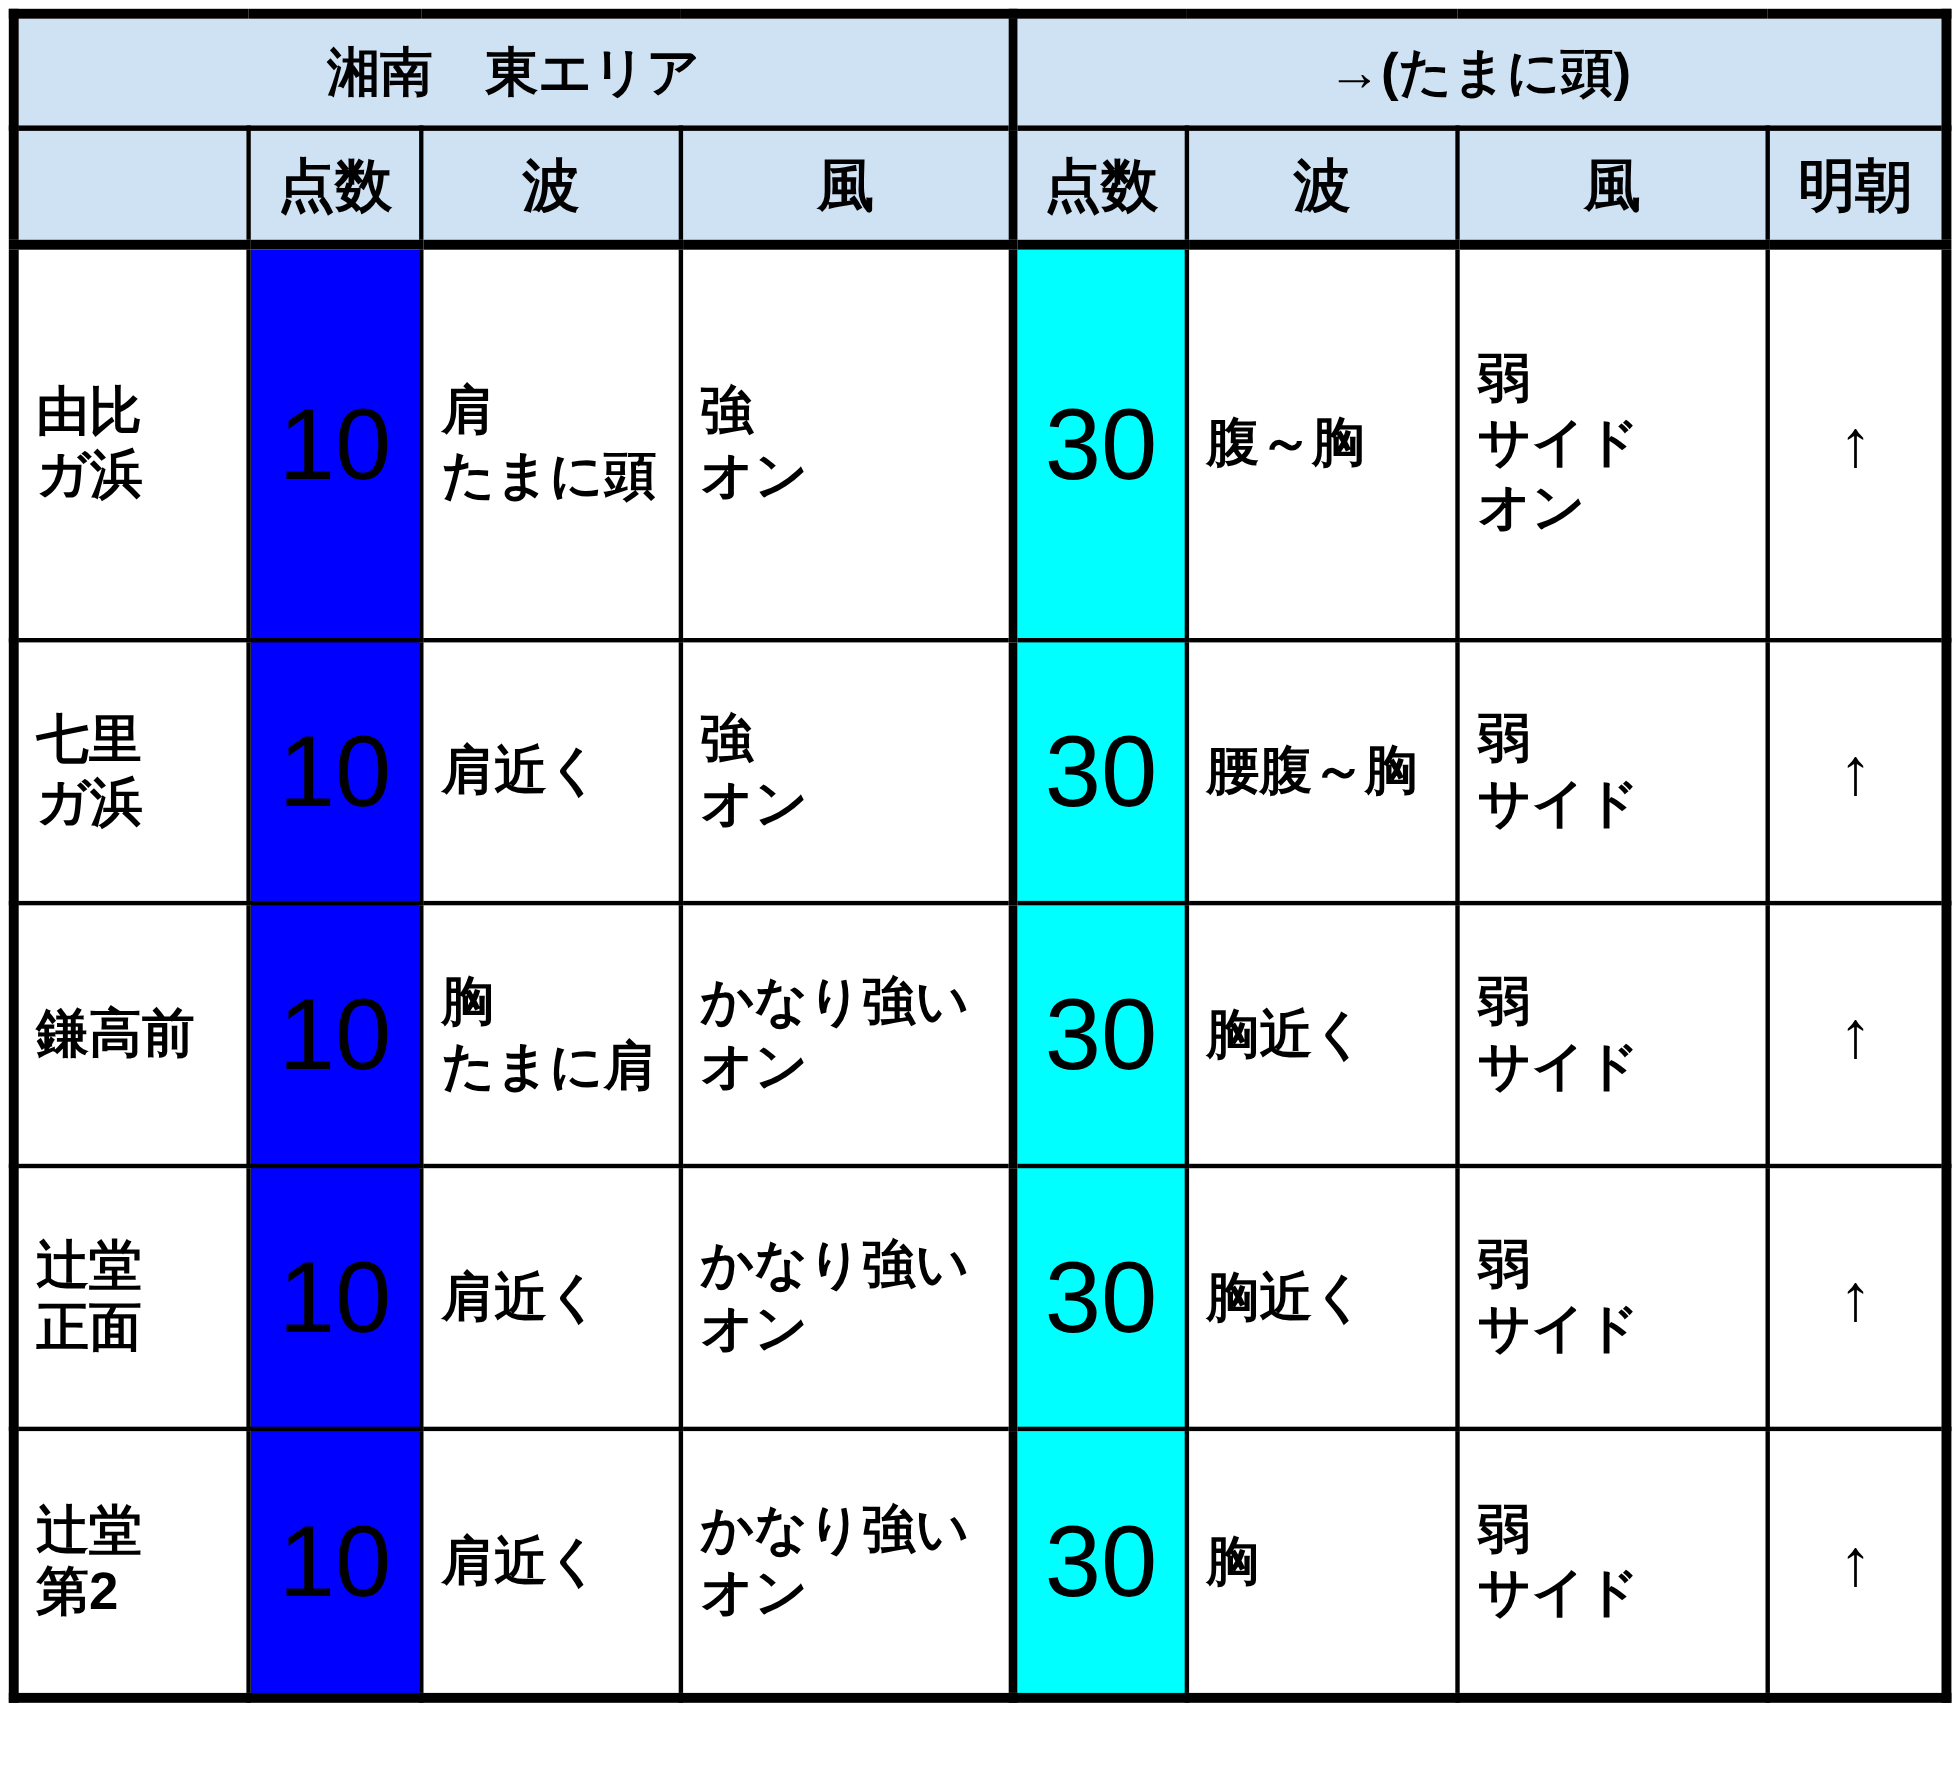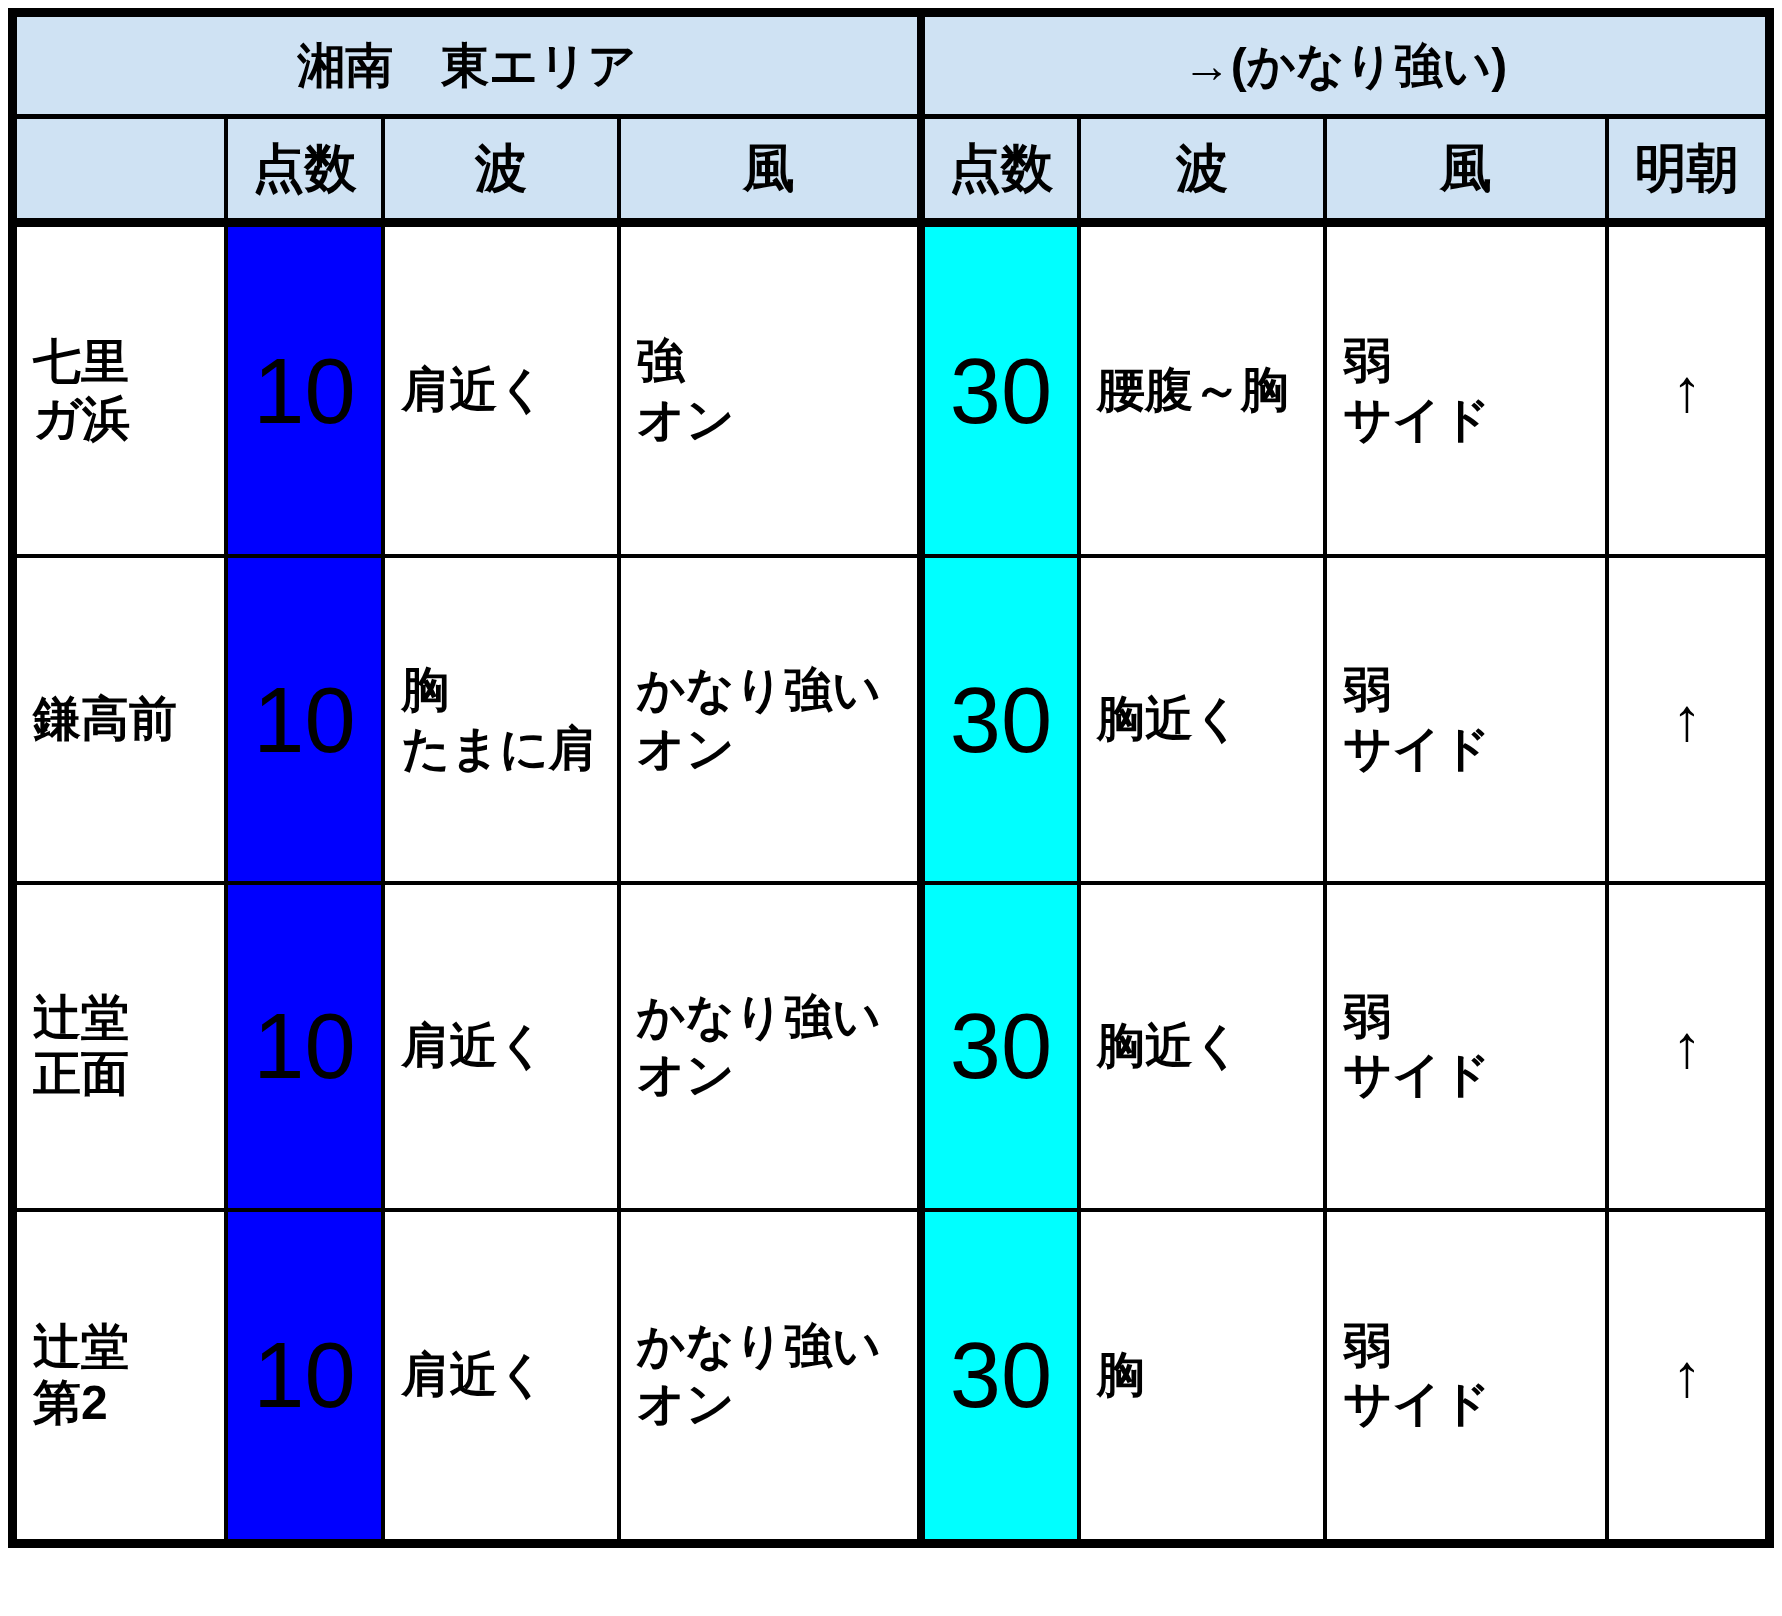--- a/index.html
+++ b/index.html
@@ -82,34 +82,49 @@
         <col style="width:234px">
         <col style="width:301px">
     <col style="width:157px">
         <col style="width:245px">
         <col style="width:280px">
         <col style="width:162px">
   </colgroup>
   <thead>
     <tr class="group-row">
       <th colspan="4" style="background-color: rgb(207, 226, 243);">湘南　東エリア</th>
-      <th colspan="4" class="divL" style="background-color: rgb(207, 226, 243);">→(かなり強い)</th>
+      <th colspan="4" class="divL" style="background-color: rgb(207, 226, 243);">→(たまに頭)</th>
     </tr>
     <tr class="cols-row">
       <th style="background-color: rgb(207, 226, 243);"></th>
       <th style="background-color: rgb(207, 226, 243);">点数</th>
       <th style="background-color: rgb(207, 226, 243);">波</th>
       <th style="background-color: rgb(207, 226, 243);">風</th>
       <th class="divL" style="background-color: rgb(207, 226, 243);">点数</th>
       <th style="background-color: rgb(207, 226, 243);">波</th>
       <th style="background-color: rgb(207, 226, 243);">風</th>
       <th style="background-color: rgb(207, 226, 243);">明朝</th>
     </tr>
   </thead>
   <tbody>
+    <tr>
+      <td class="name">由比
+ガ浜</td>
+      <td class="score" style="background-color: rgb(0, 0, 255);">10</td>
+      <td class="wave">肩
+たまに頭</td>
+      <td class="wind">強
+オン</td>
+      <td class="score divL" style="background-color: rgb(0, 255, 255);">30</td>
+      <td class="wave">腹～胸</td>
+      <td class="wind">弱
+サイド
+オン</td>
+      <td class="arrow">↑</td>
+    </tr>
     <tr>
       <td class="name">七里
 ガ浜</td>
       <td class="score" style="background-color: rgb(0, 0, 255);">10</td>
       <td class="wave">肩近く</td>
       <td class="wind">強
 オン</td>
       <td class="score divL" style="background-color: rgb(0, 255, 255);">30</td>
       <td class="wave">腰腹～胸</td>
       <td class="wind">弱

